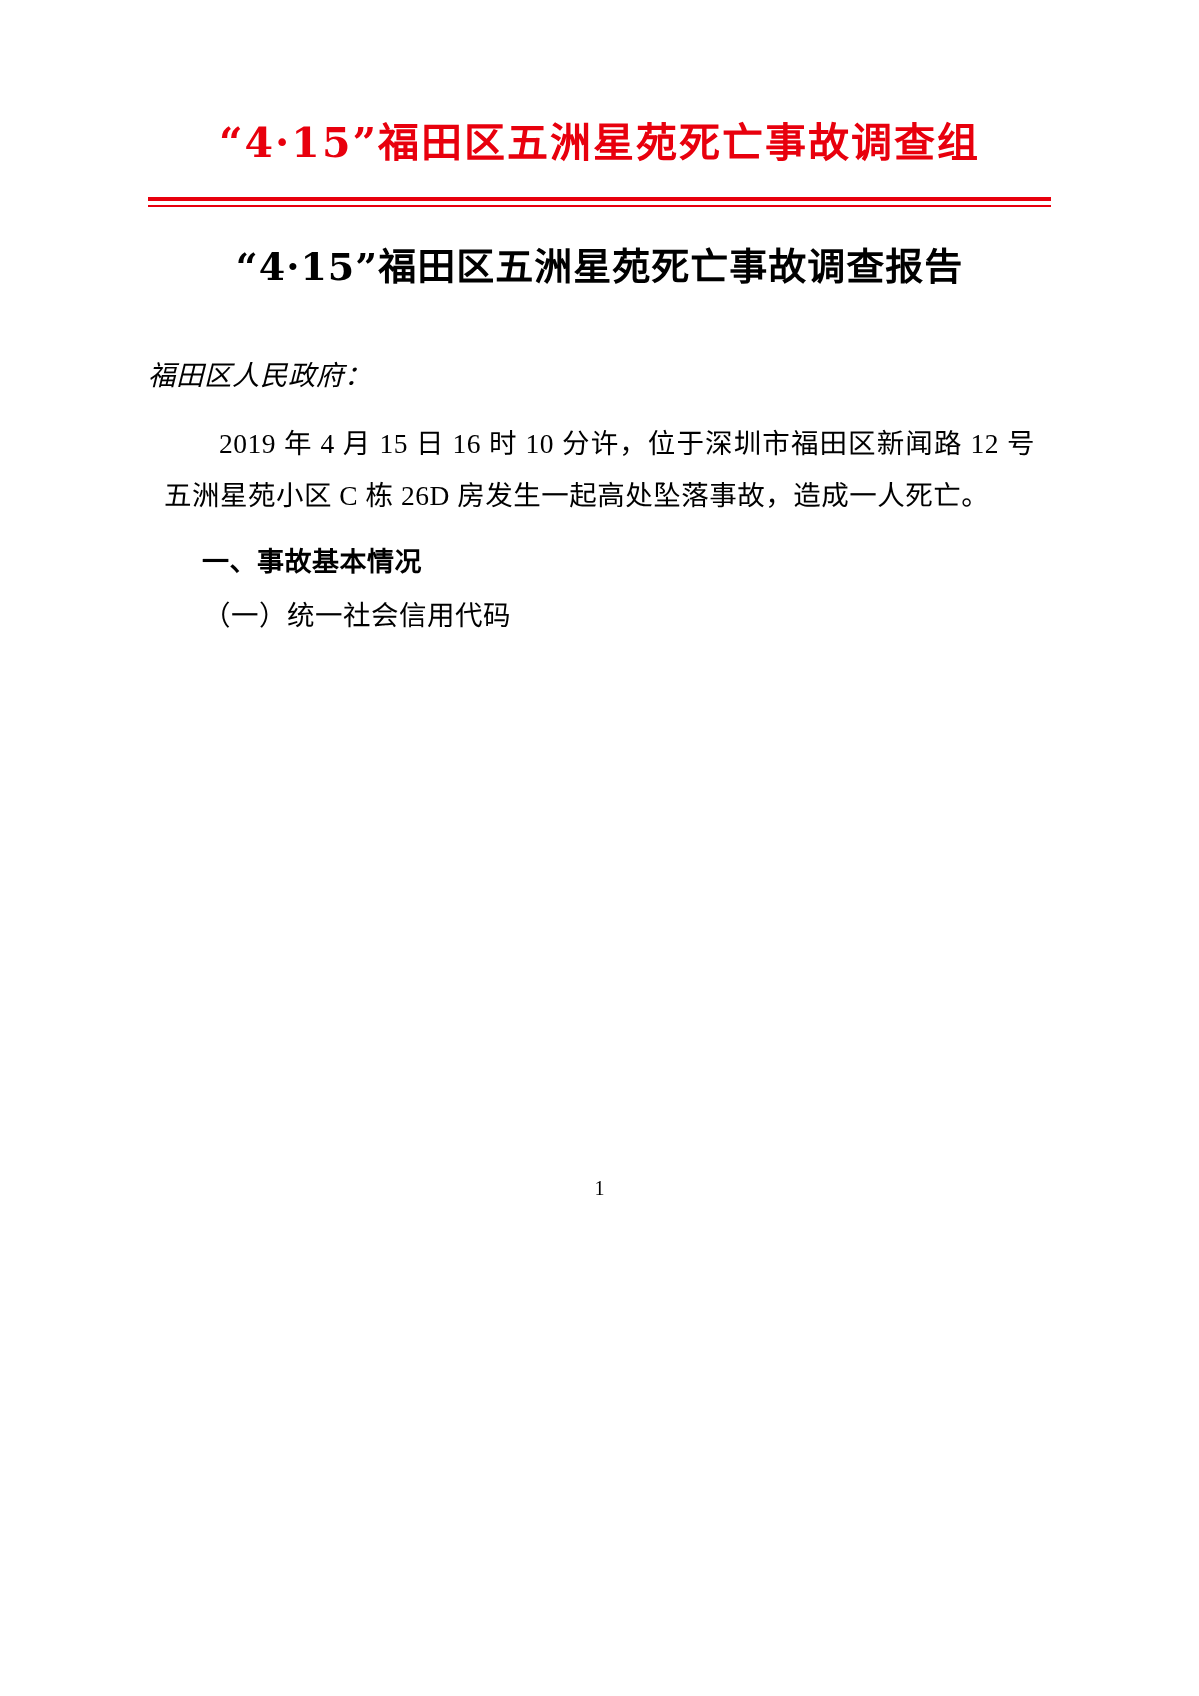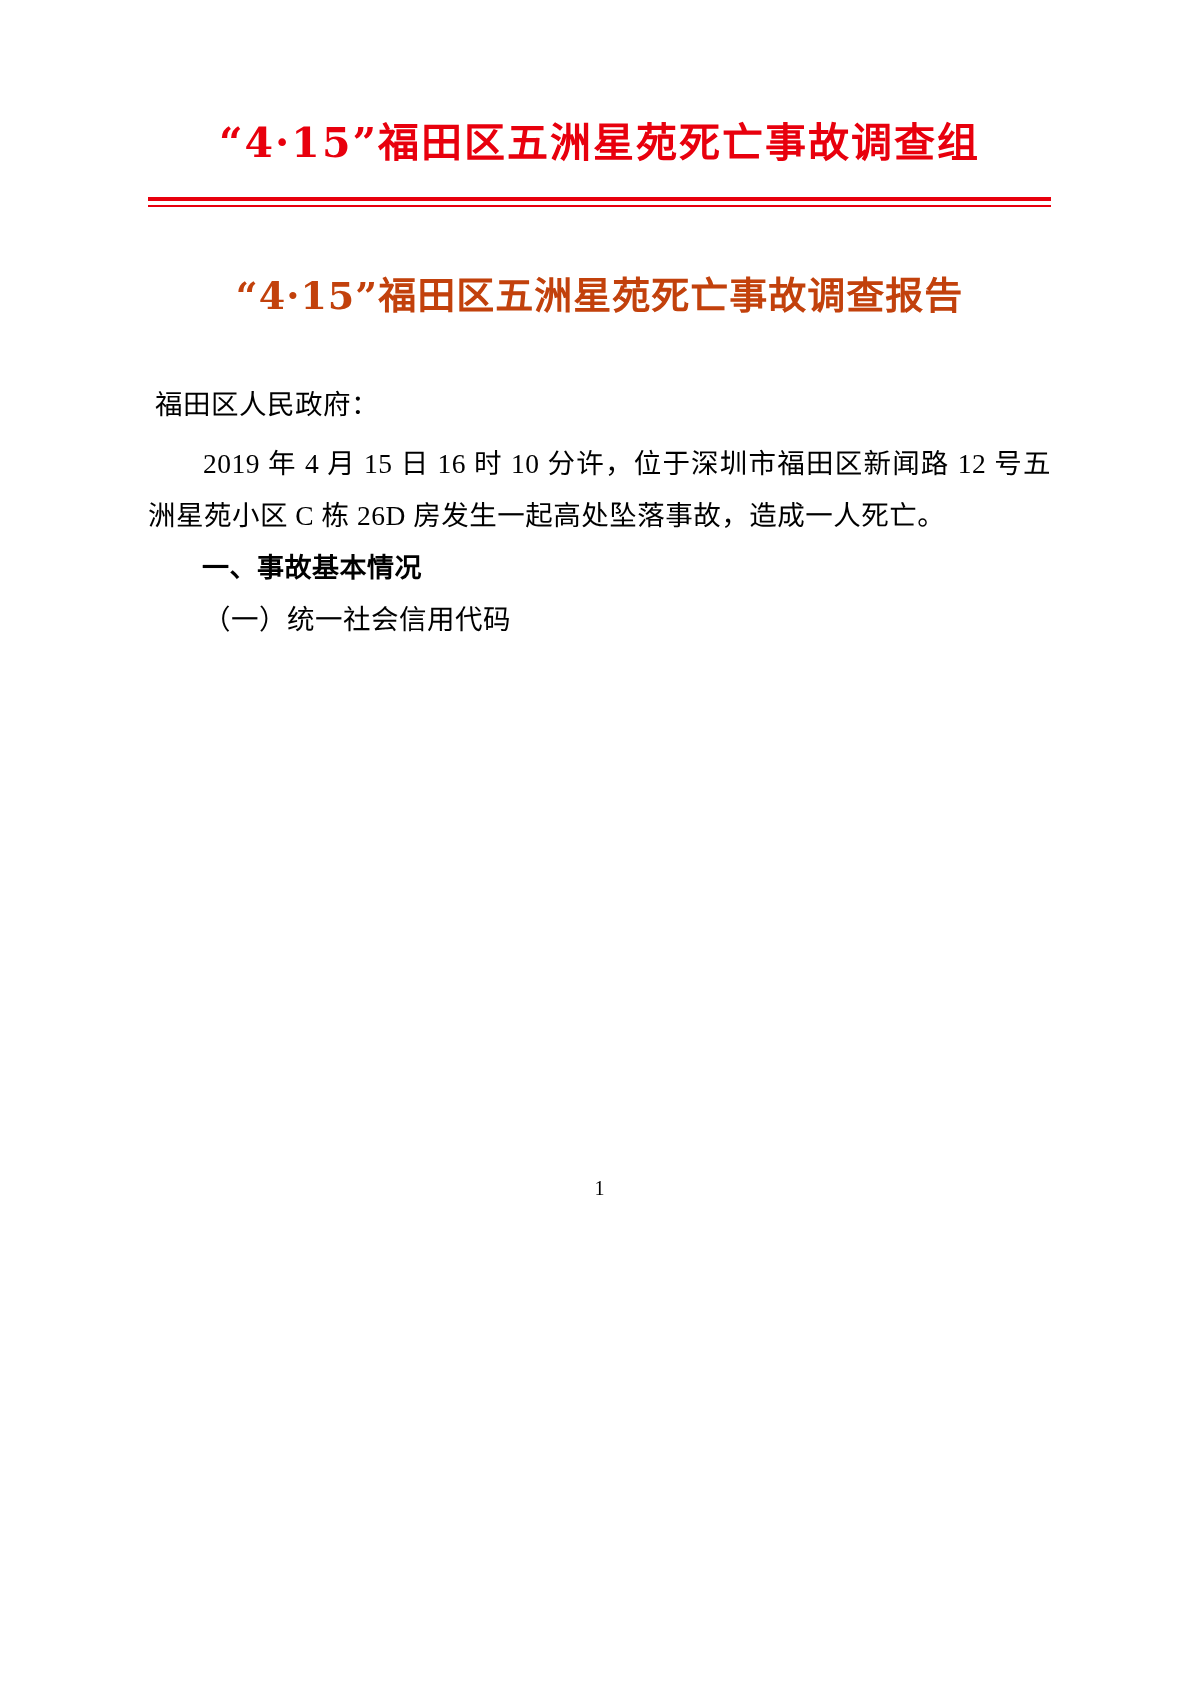--- a/index.html
+++ b/index.html
@@ -47,47 +47,48 @@
     margin-bottom: 0;
   }
 
   
   .doc-title {
     text-align: center;
     font-family: "DejaVu Serif", "Liberation Serif", serif;
     font-weight: bold;
     font-size: 38px;
     letter-spacing: 1px;
-    margin-top: 64px;
+    margin-top: 35px;
     margin-bottom: 0;
     line-height: 1.3;
-    color: #c2410c;
+    color: #000000;
   }
 
   
   .body-text {
     margin-top: 58px;
     font-size: 27.5px;
     line-height: 52px;
     text-align: justify;
     letter-spacing: 0.5px;
   }
   .p-noindent {
-    margin: 7px;
+    margin: 0;
     text-indent: 0;
+    font-style: italic;
   }
   .p-indent {
-    margin: 0;
+    margin: 16px;
     text-indent: 2em;
   }
   .section-heading {
     margin: 0;
     text-indent: 2em;
     font-weight: bold;
-    font-family: Liberation Sans, sans-serif;
+    font-family: Liberation Mono, monospace;
     font-size: 27px;
   }
   .sub-heading {
     margin: 0;
     text-indent: 2em;
   }
   .list-line {
     margin: 0;
     text-indent: 2em;
   }

